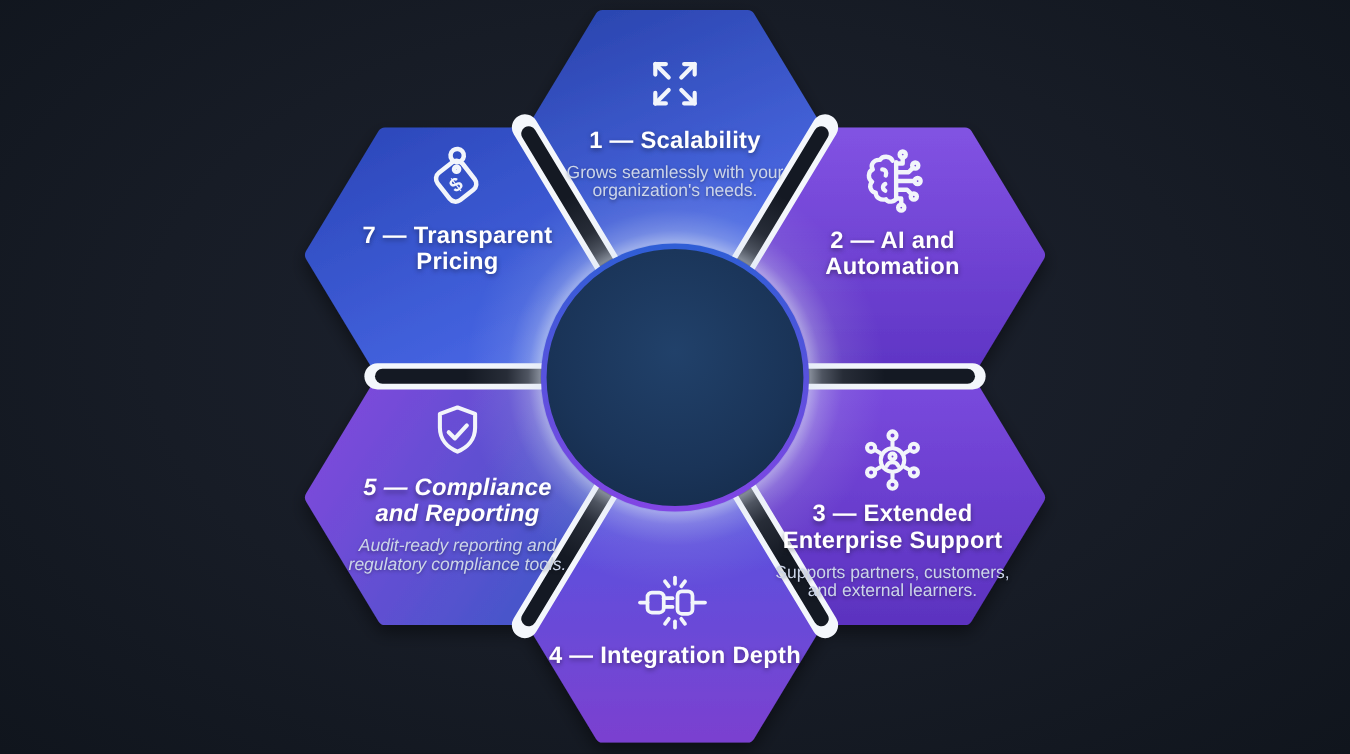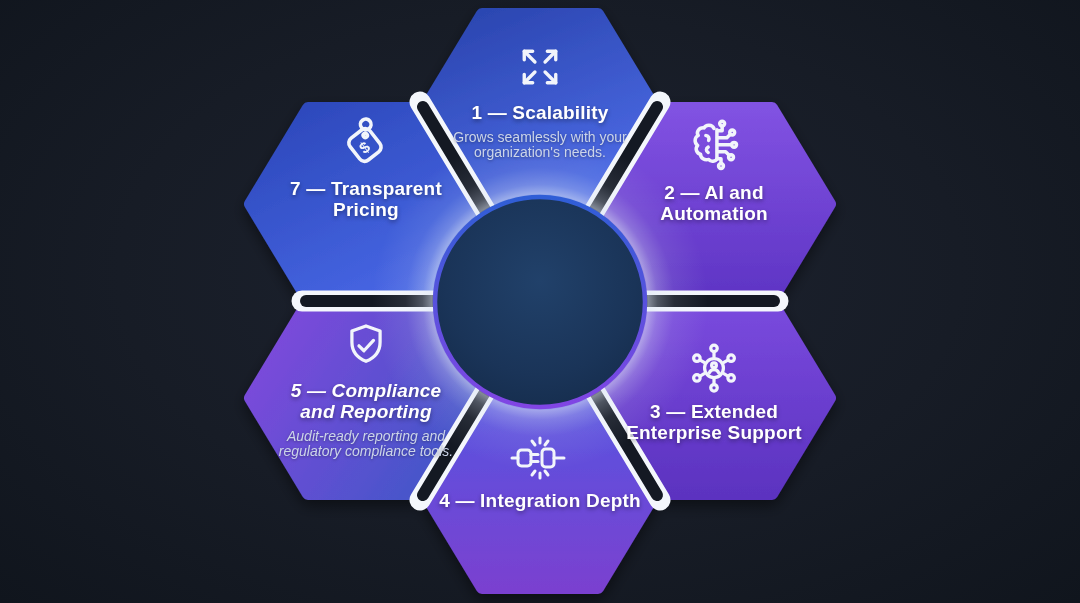--- a/index.html
+++ b/index.html
@@ -10,21 +10,21 @@
     -webkit-font-smoothing:antialiased;
   }
   .bg-svg { position:absolute; left:0; top:0; }
   .hc {
     position:absolute; display:flex; flex-direction:column; align-items:center;
     text-align:center; transform:translateX(-50%); width:240px; pointer-events:none;
   }
   .hc1 { left:540px; top:40px;  }
   .hc2 { left:714px; top:118px; }
   .hc3 { left:714px; top:312px;margin-top:29px; }
-  .hc4 { left:540px; top:434px;text-align:center; }
+  .hc4 { left:540px; top:458px;text-align:center; }
   .hc5 { left:366px; top:320px;font-style:italic; }
   .hc6 { left:366px; top:112px; }
   .hex-icon { flex:none; }
   .hex-title {
     margin:8px 0 0; font-size:19px; font-weight:bold; color:#ffffff;
     line-height:21px; white-space:pre-line; letter-spacing:.2px;
     text-shadow:0 2px 4px rgba(0,0,0,.38);
   }
   .hex-desc {
     margin:7px 0 0; font-size:14px; color:#ccd5e9; line-height:15px;
@@ -180,20 +180,21 @@
         <line x1="24" y1="35.5" x2="24" y2="39.8"></line>
           <circle cx="24" cy="43.2" r="3"></circle>
         <line x1="14.9" y1="30.2" x2="11.2" y2="32.4"></line>
           <circle cx="8.2" cy="34.1" r="3"></circle>
         <line x1="14.9" y1="19.8" x2="11.2" y2="17.6"></line>
           <circle cx="8.2" cy="15.9" r="3"></circle>
       </g>
     </svg>
     <div class="hex-title">3 — Extended
 Enterprise Support</div>
+    <div class="hex-desc mw188">Supports partners, customers, and external learners.</div>
   </div>
 
   <div class="hc hc4">
     <svg class="hex-icon" width="64" height="48" viewBox="0 0 64 48">
       <g class="icon-stroke" stroke-width="2.7">
         <line x1="4" y1="24" x2="10" y2="24"></line>
         <rect x="10" y="16" width="13" height="16" rx="3.5"></rect>
         <line x1="23" y1="20.5" x2="30" y2="20.5"></line>
         <line x1="23" y1="27.5" x2="30" y2="27.5"></line>
         <rect x="34" y="15" width="12" height="18" rx="3.5"></rect>

